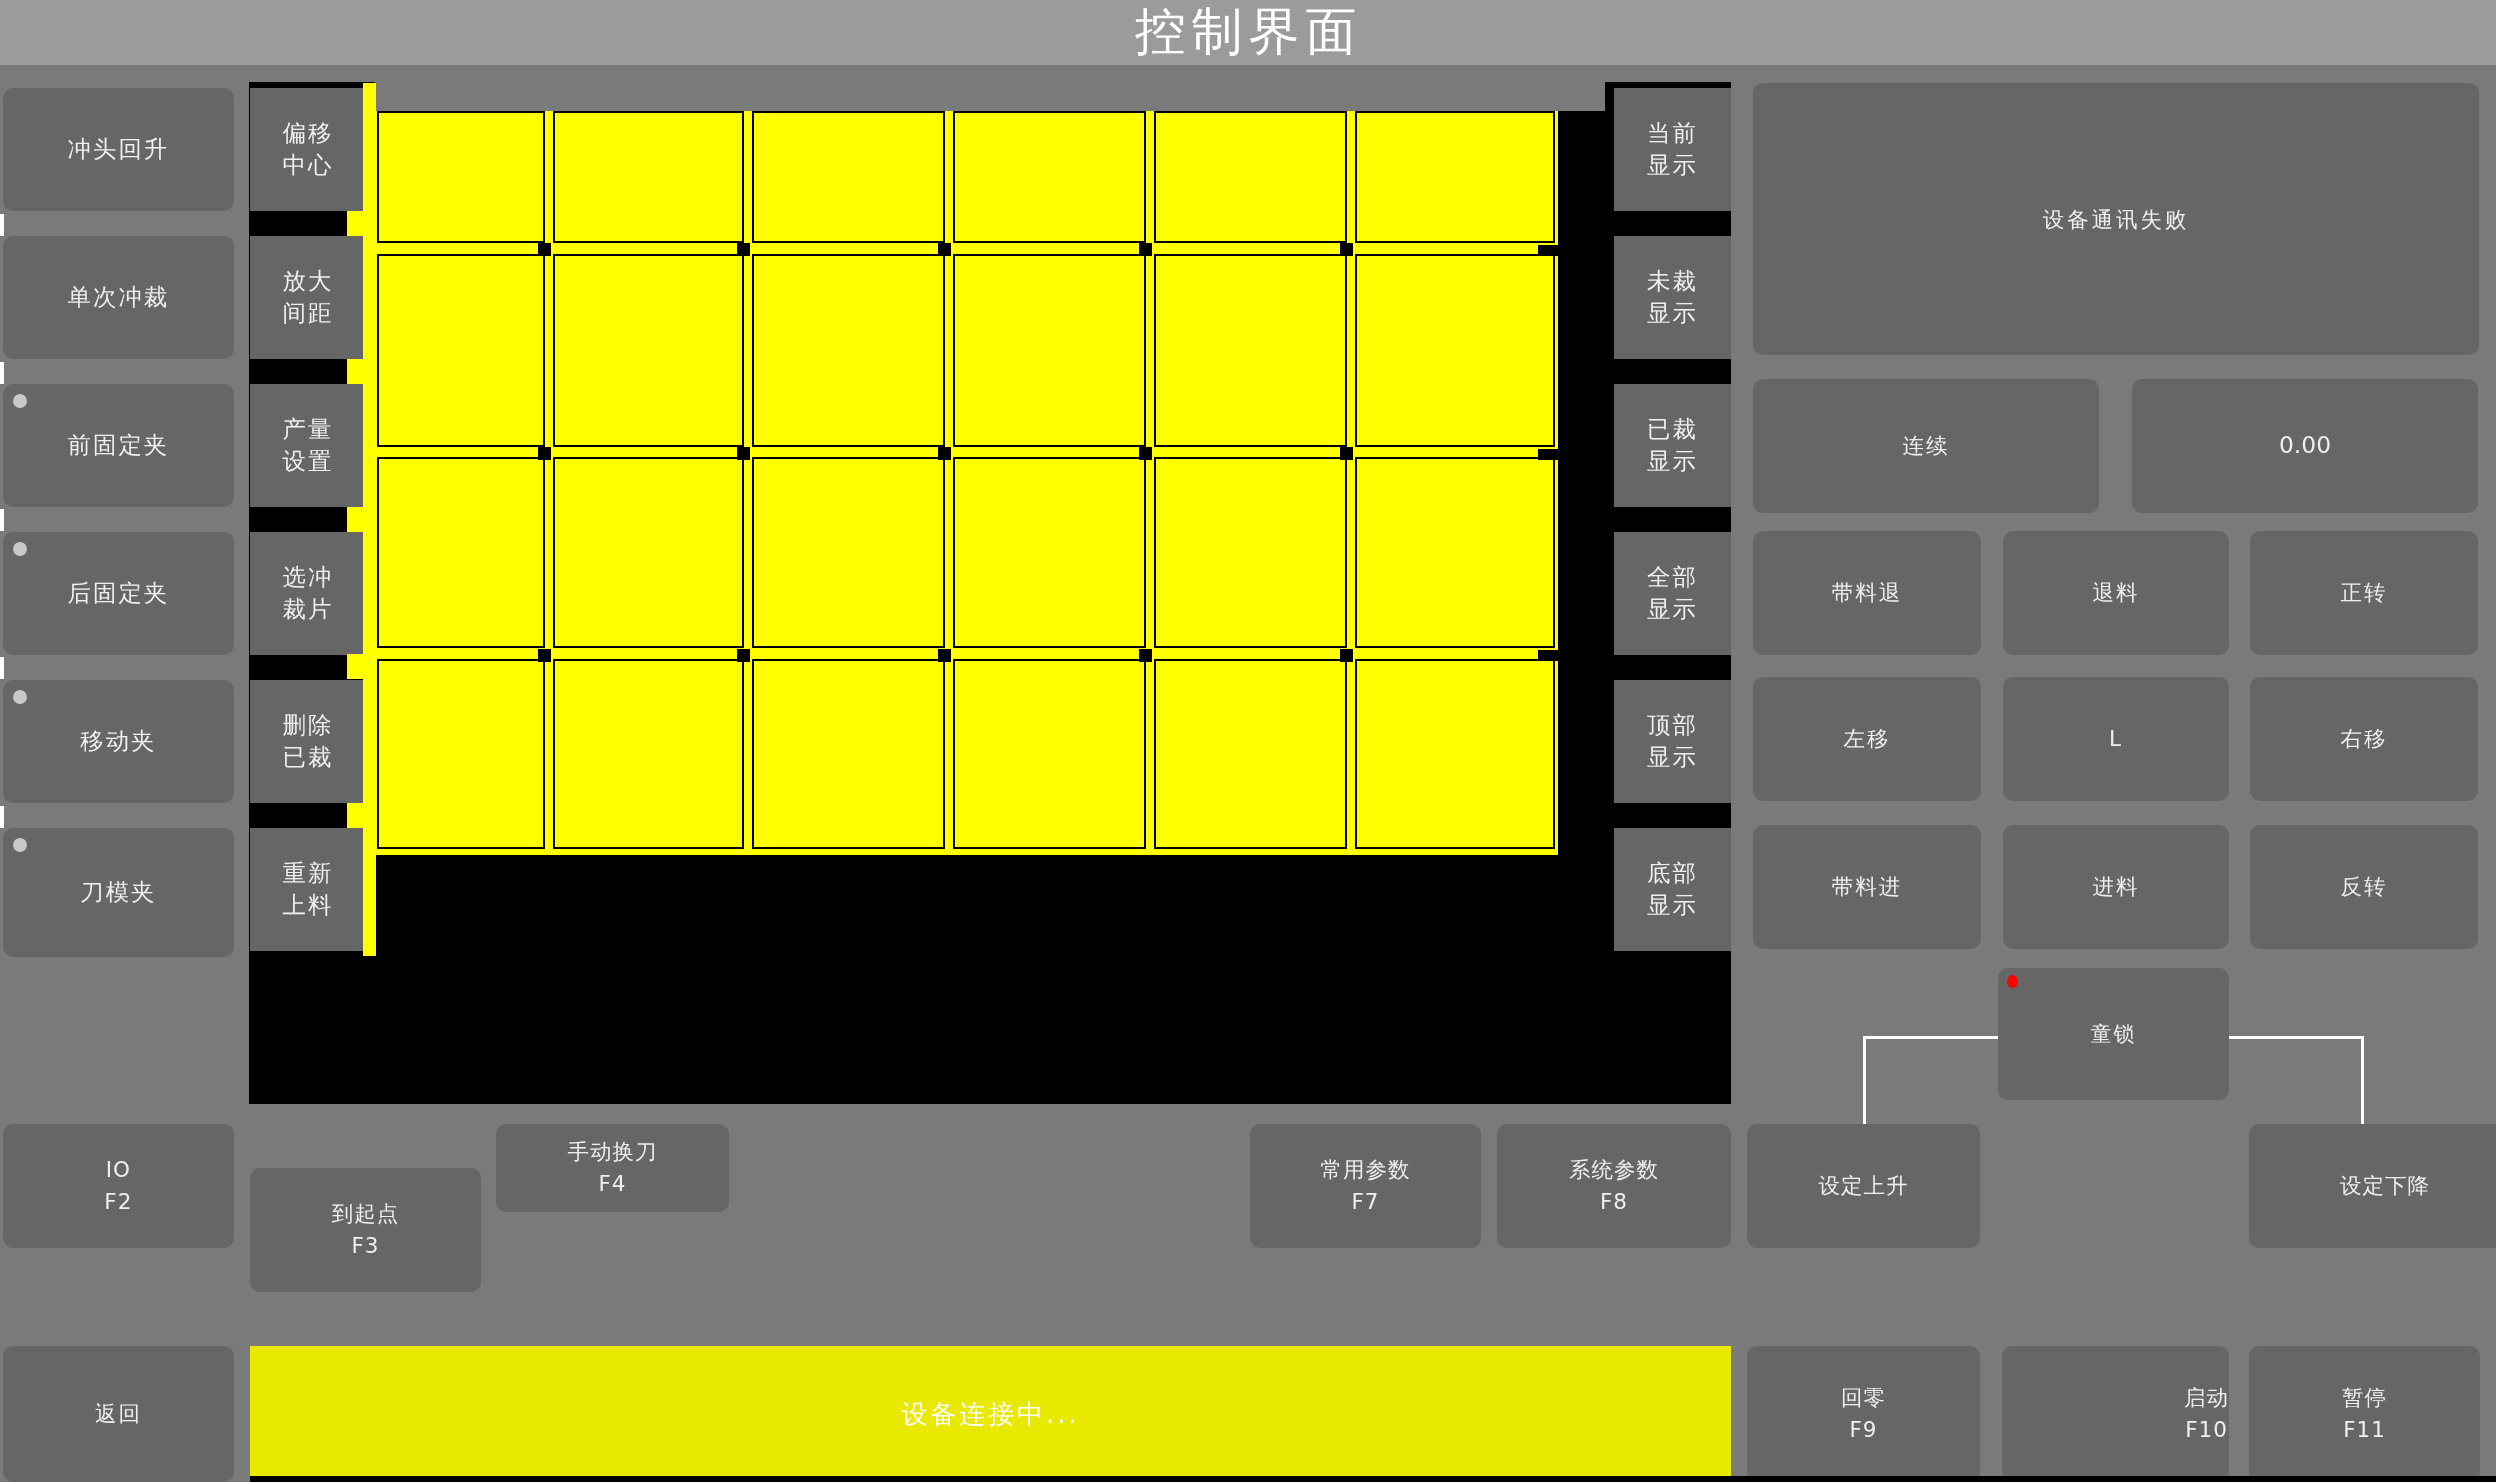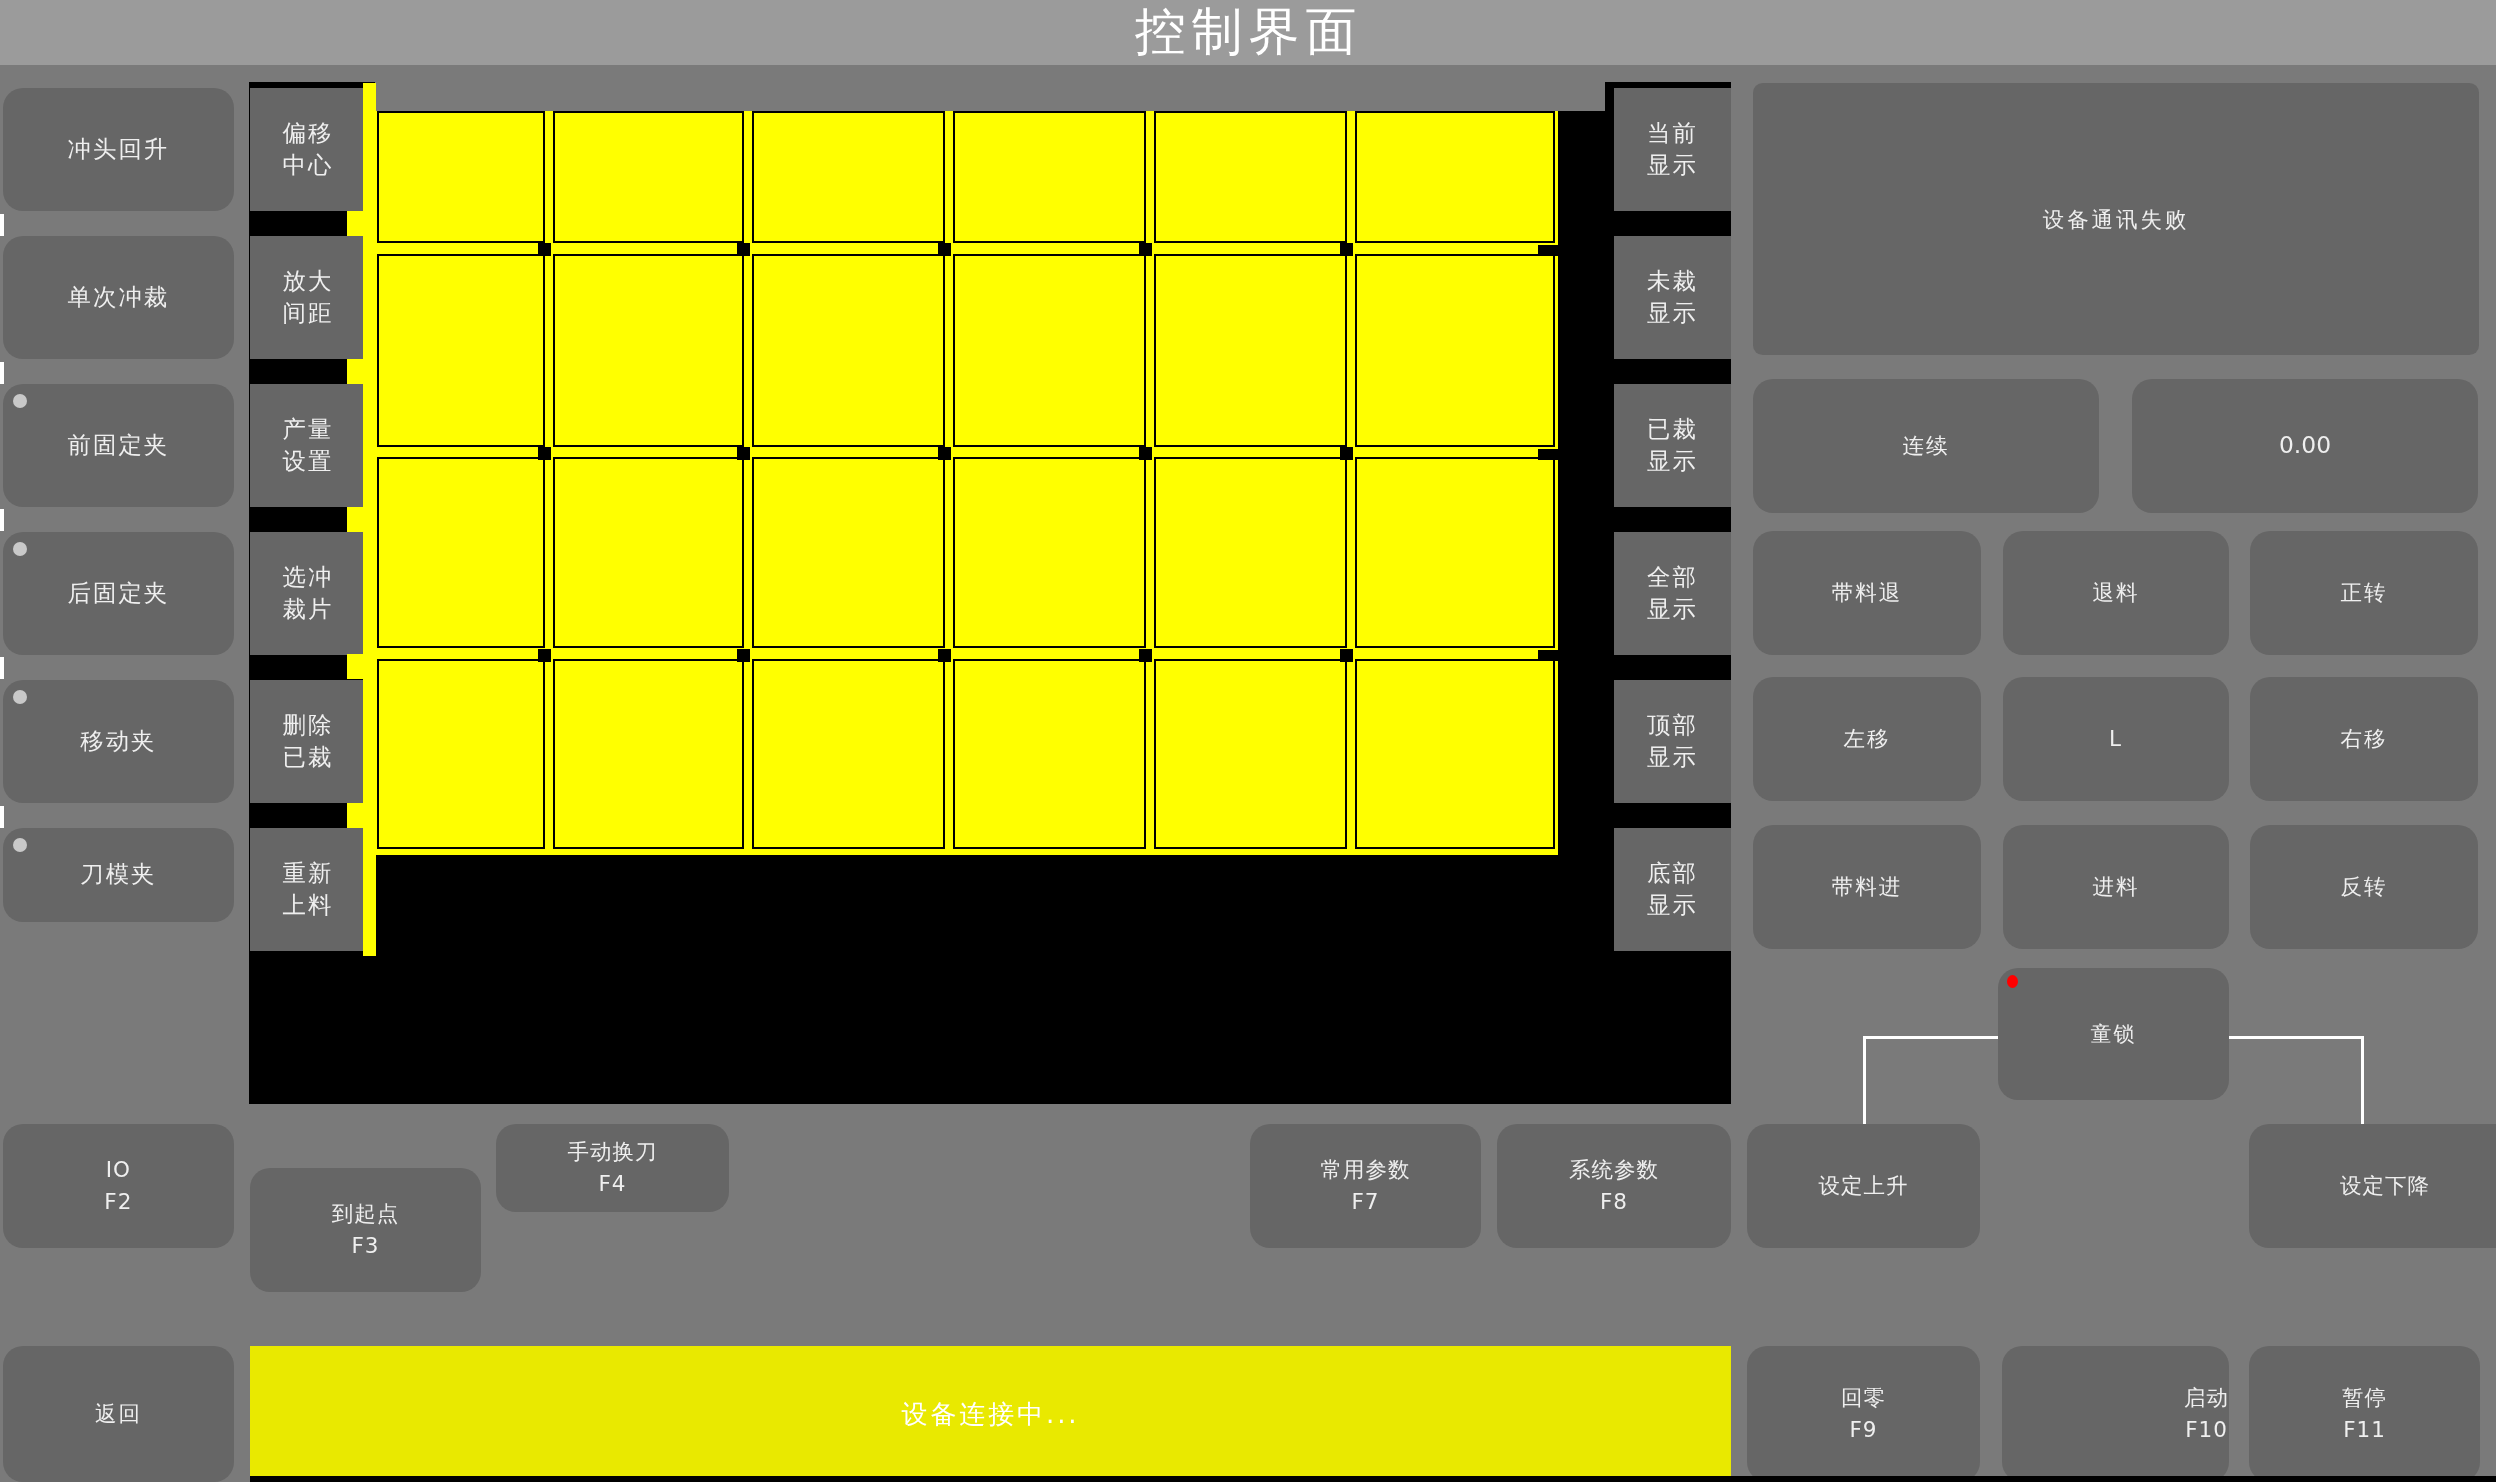--- a/index.html
+++ b/index.html
@@ -17,21 +17,21 @@
   #titlebar .t{
     color:#ffffff;font-size:51px;letter-spacing:5.9px;
     font-family:"DejaVu Serif","Liberation Serif",serif;
   }
   .btn{
     position:absolute;background:#666666;color:#efefef;
     display:flex;align-items:center;justify-content:center;text-align:center;
     font-size:23.4px;letter-spacing:2px;line-height:1.35;white-space:pre-line;
     box-sizing:border-box;user-select:none;
   }
-  .rounded{border-radius:20px;}
+  .rounded{border-radius:10px;}
   .sq{border-radius:0;}
   .fk{font-size:21.5px;letter-spacing:1px;line-height:1.5;}
   .dot{
     position:absolute;left:9.8px;top:9.8px;width:14.6px;height:14.6px;border-radius:50%;
     background:#c9c9c9;
   }
   .reddot{
     position:absolute;left:8.8px;top:6.8px;width:11.7px;height:13.7px;border-radius:50%;
     background:#ff0000;
   }
@@ -112,21 +112,21 @@
 <div class="wline" style="left:1863px;top:1036px;width:501px;height:2.9px;"></div>
 <div class="wline" style="left:1863px;top:1036px;width:2.9px;height:90px;"></div>
 <div class="wline" style="left:2361px;top:1036px;width:2.9px;height:90px;"></div>
 
 <div id="left-col">
     <div class="btn rounded" style="left: 2.9px; top: 88px; width: 231px; height: 123px;">冲头回升</div>
     <div class="btn rounded" style="left: 2.9px; top: 236px; width: 231px; height: 123px;">单次冲裁</div>
     <div class="btn rounded" style="left: 2.9px; top: 384px; width: 231px; height: 123px;">前固定夹<div class="dot"></div></div>
     <div class="btn rounded" style="left: 2.9px; top: 532px; width: 231px; height: 123px;">后固定夹<div class="dot"></div></div>
     <div class="btn rounded" style="left: 2.9px; top: 680px; width: 231px; height: 123px;">移动夹<div class="dot"></div></div>
-    <div class="btn rounded" style="left: 2.9px; top: 828px; width: 231px; height: 94px;">刀模夹<div class="dot"></div></div>
+    <div class="btn rounded" style="left: 2.9px; top: 828px; width: 231px; height: 129px;">刀模夹<div class="dot"></div></div>
   </div>
 <div id="tool-col">
     <div class="btn sq" style="left: 250px; top: 88px; width: 116px; height: 123px;">偏移
 中心</div>
     <div class="btn sq" style="left: 250px; top: 236px; width: 116px; height: 123px;">放大
 间距</div>
     <div class="btn sq" style="left: 250px; top: 384px; width: 116px; height: 123px;">产量
 设置</div>
     <div class="btn sq" style="left: 250px; top: 532px; width: 116px; height: 123px;">选冲
 裁片</div>

